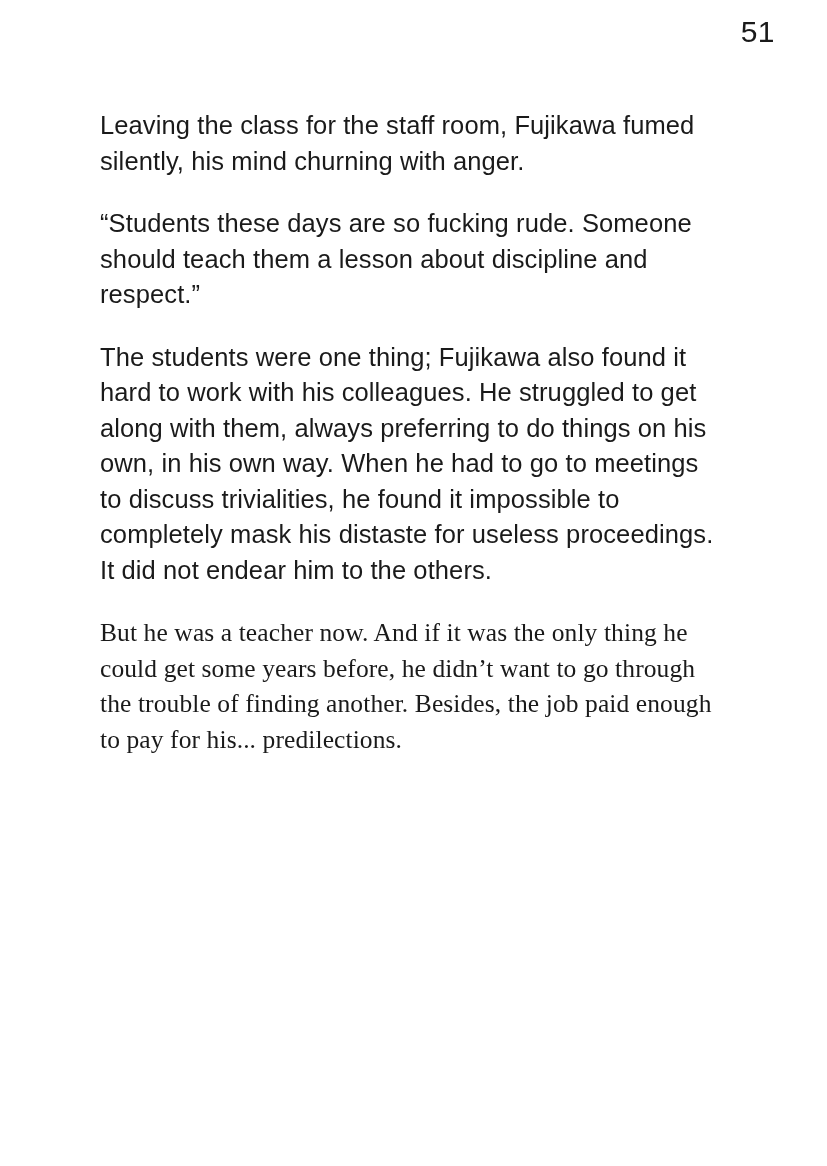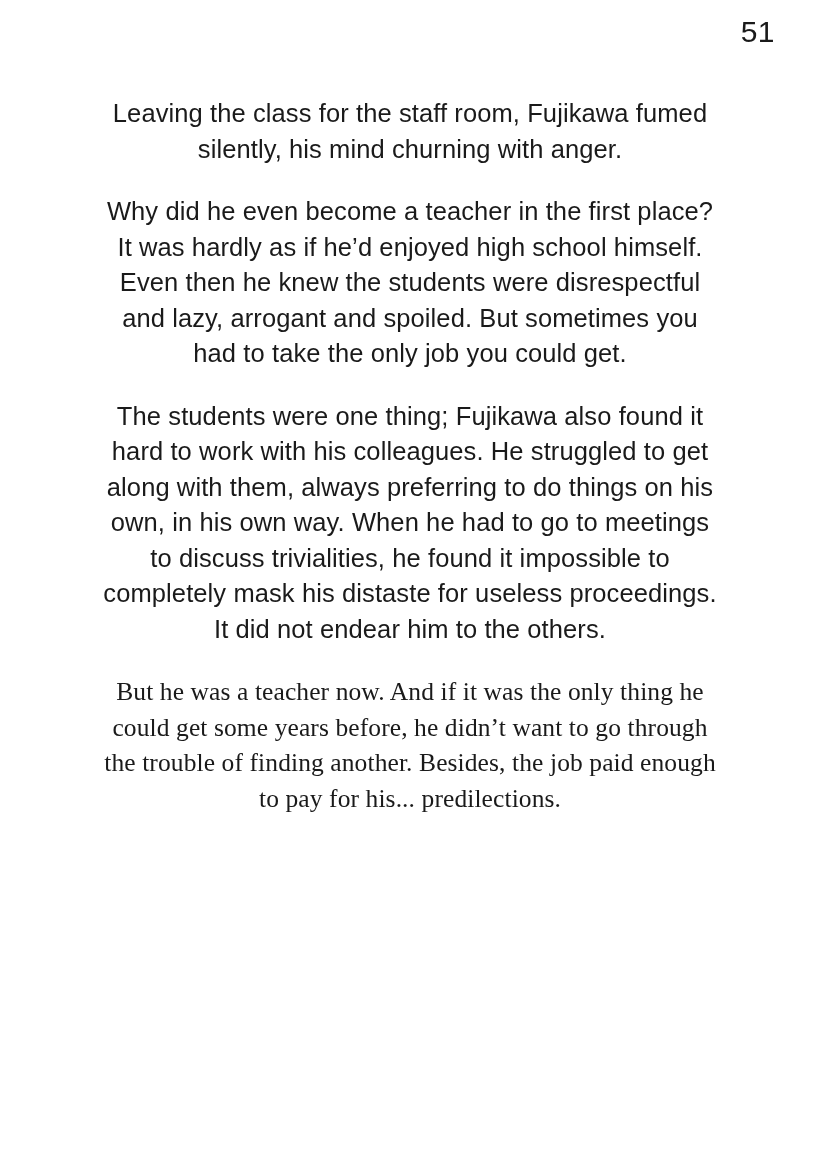--- a/index.html
+++ b/index.html
@@ -31,37 +31,37 @@
   }
   .content {
     position: absolute;
     top: 92px;
     left: 100px;
     width: 620px;
   }
   .para {
     font-size: 25.5px;
     line-height: 35.5px;
-    margin: 4px 0 27px 0;
+    margin: 16px 0 27px 0;
     color: #1a1a1a;
-    text-align: center;
+    text-align: left;
     letter-spacing: 0.1px;
   }
   .para:last-child {
     margin-bottom: 0;
     font-family: Liberation Serif, serif;
   }
 </style>
 </head>
 <body>
 
 <div class="page">
 
   <div class="page-number">51</div>
 
   <div class="content">
     <p class="para">Leaving the class for the staff room, Fujikawa fumed silently, his mind churning with anger.</p>
-    <p class="para">Why did he even become a teacher in the first place? It was hardly as if he’d enjoyed high school himself. Even then he knew the students were disrespectful and lazy, arrogant and spoiled. But sometimes you had to take the only job you could get.</p>
+    <p class="para">“Students these days are so fucking rude. Someone should teach them a lesson about discipline and respect.”</p>
     <p class="para">The students were one thing; Fujikawa also found it hard to work with his colleagues. He struggled to get along with them, always preferring to do things on his own, in his own way. When he had to go to meetings to discuss trivialities, he found it impossible to completely mask his distaste for useless proceedings. It did not endear him to the others.</p>
     <p class="para">But he was a teacher now. And if it was the only thing he could get some years before, he didn’t want to go through the trouble of finding another. Besides, the job paid enough to pay for his... predilections.</p>
   </div>
 
 </div>
 
 </body></html>

